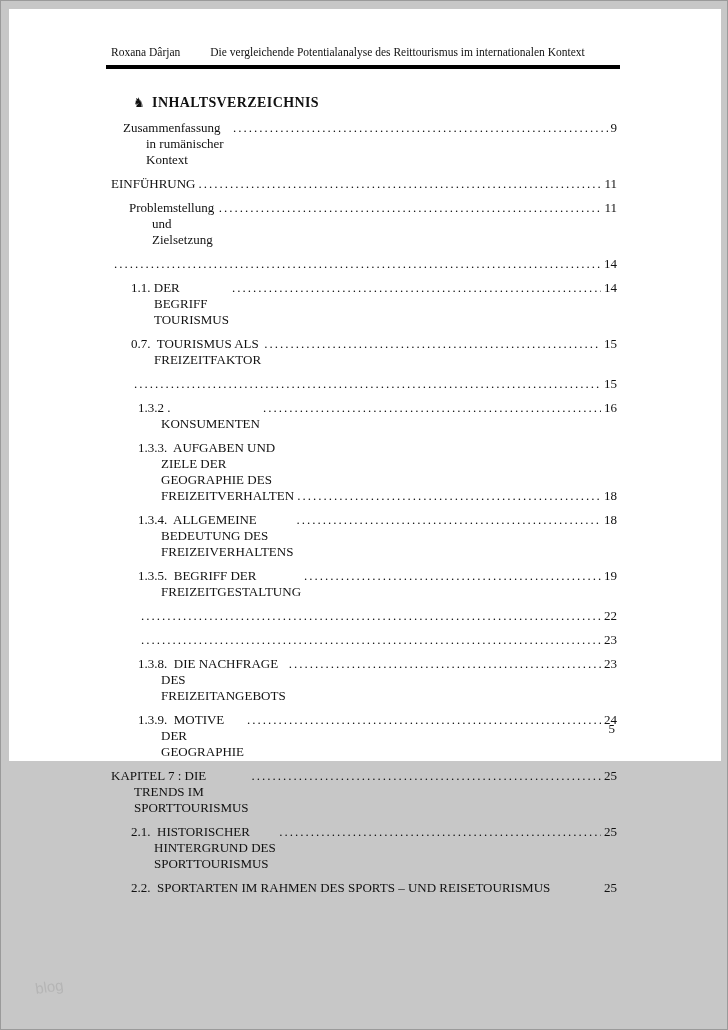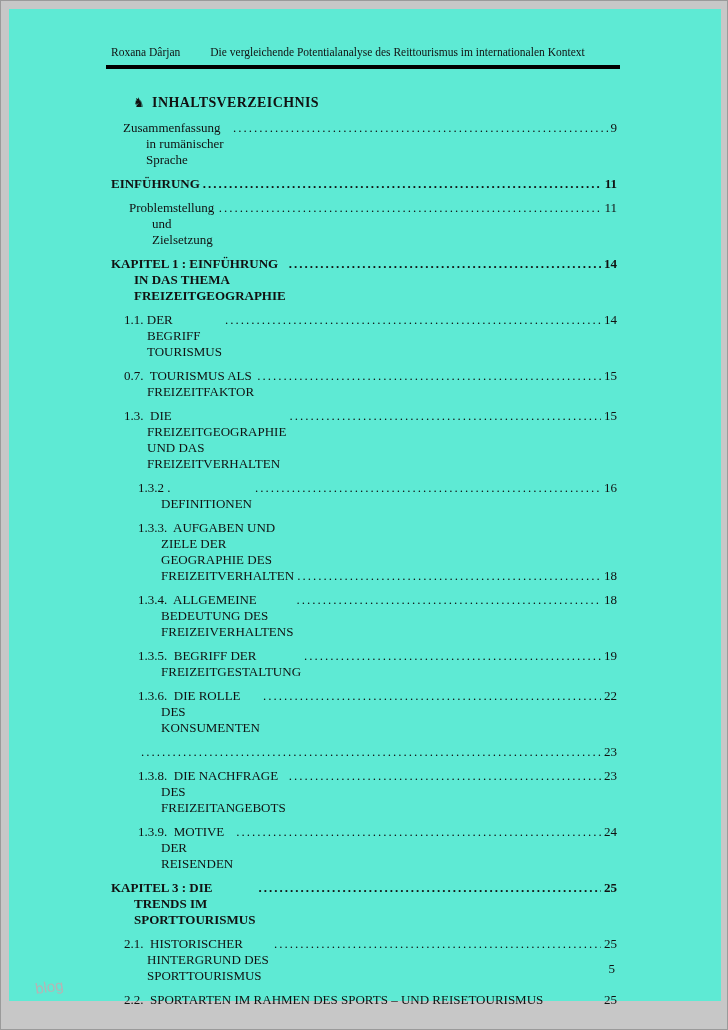--- a/index.html
+++ b/index.html
@@ -8,21 +8,21 @@
     background:#c7c7c7;
     font-family:"Liberation Serif","DejaVu Serif",serif;
     color:#111;
   }
   .canvas {
     position:relative; width:726px; height:1028px;
     border:1px solid #9a9a9a; background:#c7c7c7;
   }
   .page {
     position:absolute; left:8px; top:8px;
-    width:712px; height:992px; background:#5eead4;
+    width:712px; height:752px; background:#ffffff;
   }
   .content { padding:36px 104px 0 102px; }
 
   .header { display:flex; align-items:baseline; font-size:11.5px; line-height:15px; }
   .author { white-space:nowrap; }
   .doc-title { flex:1; text-align:left; padding-left:30px; }
   .header-rule { height:4px; background:#000; margin-top:5px; margin-left:-5px; margin-right:-3px; }
 
   .toc-heading {
     margin-top:26px; padding-left:22px;
@@ -36,24 +36,24 @@
   .toc-label { white-space:pre-wrap; padding-left:23px; text-indent:-23px; }
   .toc-leader { flex:1 1 auto; overflow:hidden; white-space:nowrap; min-width:6px; margin:0 2px 0 3px; }
   .toc-leader::after {
     content:"..........................................................................................................................................................................";
     letter-spacing:2px;
   }
   .noleader .toc-leader::after { content:""; }
   .toc-page { margin-left:1px; }
   .wrap .toc-leader, .wrap .toc-page { align-self:flex-end; }
 
-  .lvl-chapter { font-weight:bold; }
+  .lvl-chapter { font-weight:normal; }
   .lvl-intro  { margin-left:12px; }
   .lvl-intro2 { margin-left:18px; }
-  .lvl-l1 { margin-left:13px;font-family:Liberation Serif, serif; }
+  .lvl-l1 { margin-left:20px;font-family:Liberation Serif, serif; }
   .lvl-l2 { margin-left:27px; }
 
   .page-number { position:absolute; right:106px; bottom:24px; font-size:13px; }
   .watermark {
     position:absolute; left:34px; bottom:34px;
     font-family:"Liberation Sans",sans-serif; font-size:15px;
     color:#b5b5b5; transform:rotate(-8deg);
   }
 </style>
 </head>
@@ -68,96 +68,93 @@
       </div>
       <div class="header-rule"></div>
 
       <div class="toc-heading">
         <span class="horse">♞</span>
         <span>INHALTSVERZEICHNIS</span>
       </div>
 
       <div class="toc">
           <div class="toc-row lvl-intro">
-            <span class="toc-label">Zusammenfassung in rumänischer Sprache</span>
+            <span class="toc-label">Zusammenfassung in rumänischer Kontext</span>
             <span class="toc-leader"></span>
             <span class="toc-page">9</span>
           </div>
           <div class="toc-row lvl-chapter">
             <span class="toc-label">EINFÜHRUNG</span>
             <span class="toc-leader"></span>
             <span class="toc-page">11</span>
           </div>
           <div class="toc-row lvl-intro2">
             <span class="toc-label">Problemstellung und Zielsetzung</span>
             <span class="toc-leader"></span>
             <span class="toc-page">11</span>
           </div>
           <div class="toc-row lvl-chapter">
-            <span class="toc-label">KAPITEL 1 : EINFÜHRUNG IN DAS THEMA FREIZEITGEOGRAPHIE</span>
             <span class="toc-leader"></span>
             <span class="toc-page">14</span>
           </div>
           <div class="toc-row lvl-l1">
             <span class="toc-label">1.1. DER BEGRIFF TOURISMUS</span>
             <span class="toc-leader"></span>
             <span class="toc-page">14</span>
           </div>
           <div class="toc-row lvl-l1">
             <span class="toc-label">0.7.  TOURISMUS ALS FREIZEITFAKTOR</span>
             <span class="toc-leader"></span>
             <span class="toc-page">15</span>
           </div>
           <div class="toc-row lvl-l1">
-            <span class="toc-label">1.3.  DIE FREIZEITGEOGRAPHIE UND DAS FREIZEITVERHALTEN</span>
             <span class="toc-leader"></span>
             <span class="toc-page">15</span>
           </div>
           <div class="toc-row lvl-l2">
-            <span class="toc-label">1.3.2 . DEFINITIONEN</span>
+            <span class="toc-label">1.3.2 . KONSUMENTEN</span>
             <span class="toc-leader"></span>
             <span class="toc-page">16</span>
           </div>
           <div class="toc-row lvl-l2 wrap">
             <span class="toc-label">1.3.3.  AUFGABEN UND ZIELE DER GEOGRAPHIE DES
 FREIZEITVERHALTEN</span>
             <span class="toc-leader"></span>
             <span class="toc-page">18</span>
           </div>
           <div class="toc-row lvl-l2">
             <span class="toc-label">1.3.4.  ALLGEMEINE BEDEUTUNG DES FREIZEIVERHALTENS</span>
             <span class="toc-leader"></span>
             <span class="toc-page">18</span>
           </div>
           <div class="toc-row lvl-l2">
             <span class="toc-label">1.3.5.  BEGRIFF DER FREIZEITGESTALTUNG</span>
             <span class="toc-leader"></span>
             <span class="toc-page">19</span>
           </div>
           <div class="toc-row lvl-l2">
-            <span class="toc-label">1.3.6.  DIE ROLLE DES KONSUMENTEN</span>
             <span class="toc-leader"></span>
             <span class="toc-page">22</span>
           </div>
           <div class="toc-row lvl-l2">
             <span class="toc-leader"></span>
             <span class="toc-page">23</span>
           </div>
           <div class="toc-row lvl-l2">
             <span class="toc-label">1.3.8.  DIE NACHFRAGE DES FREIZEITANGEBOTS</span>
             <span class="toc-leader"></span>
             <span class="toc-page">23</span>
           </div>
           <div class="toc-row lvl-l2">
-            <span class="toc-label">1.3.9.  MOTIVE DER REISENDEN</span>
+            <span class="toc-label">1.3.9.  MOTIVE DER GEOGRAPHIE</span>
             <span class="toc-leader"></span>
             <span class="toc-page">24</span>
           </div>
           <div class="toc-row lvl-chapter">
-            <span class="toc-label">KAPITEL 3 : DIE TRENDS IM SPORTTOURISMUS</span>
+            <span class="toc-label">KAPITEL 7 : DIE TRENDS IM SPORTTOURISMUS</span>
             <span class="toc-leader"></span>
             <span class="toc-page">25</span>
           </div>
           <div class="toc-row lvl-l1">
             <span class="toc-label">2.1.  HISTORISCHER HINTERGRUND DES SPORTTOURISMUS</span>
             <span class="toc-leader"></span>
             <span class="toc-page">25</span>
           </div>
           <div class="toc-row lvl-l1 noleader">
             <span class="toc-label">2.2.  SPORTARTEN IM RAHMEN DES SPORTS – UND REISETOURISMUS</span>

